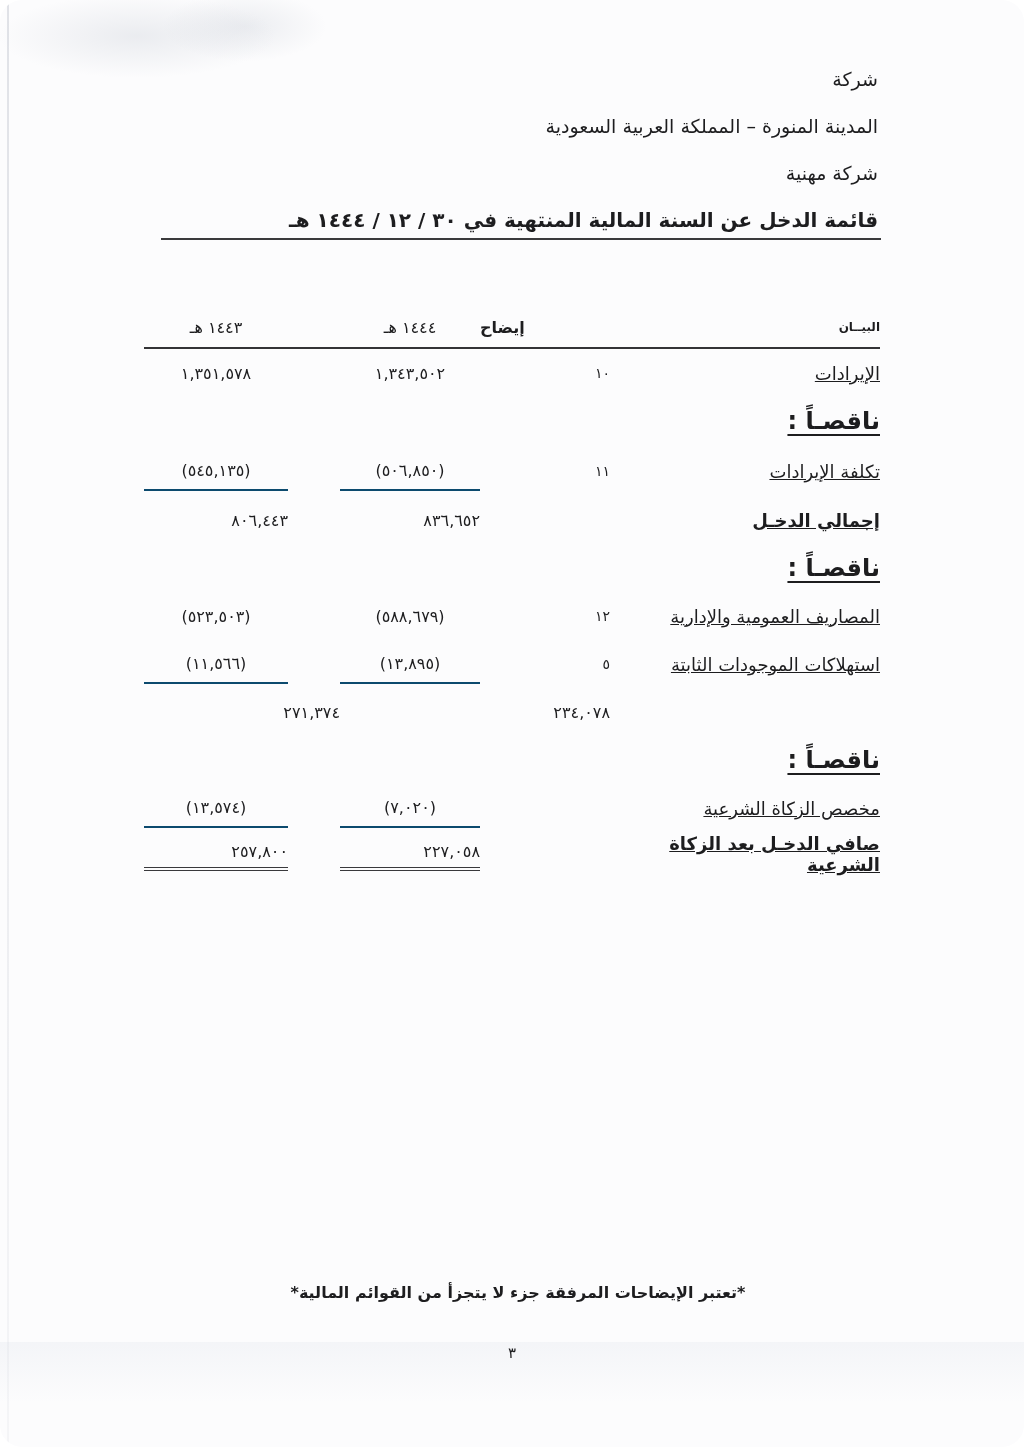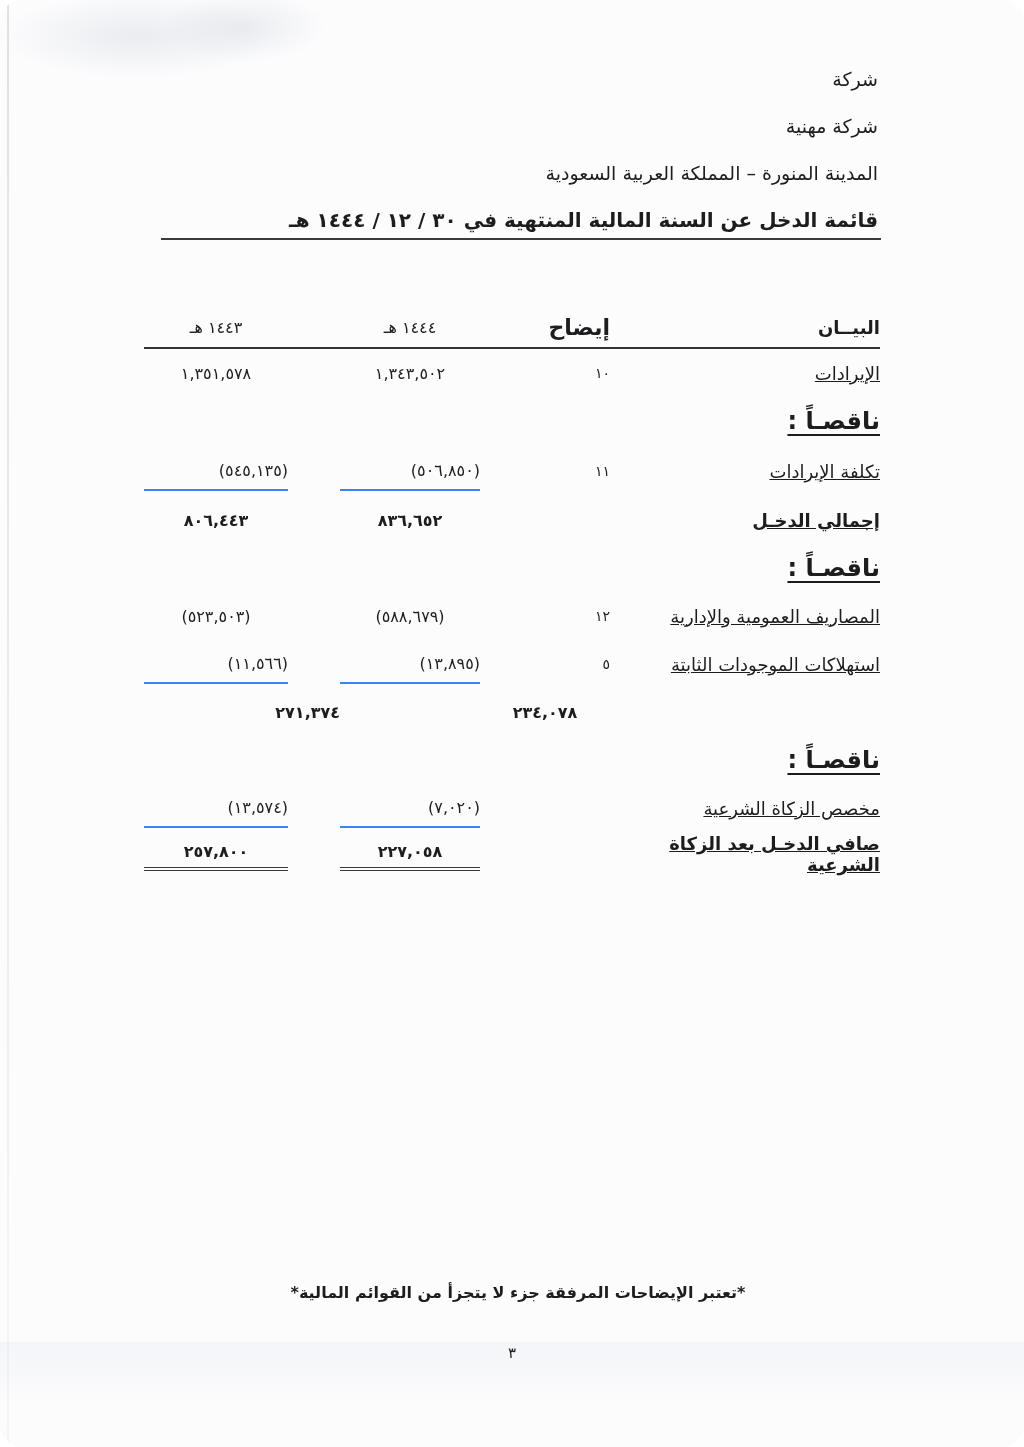--- a/index.html
+++ b/index.html
@@ -85,38 +85,37 @@
   .thead {
     height: 40px;
     border-bottom: 2px solid #333336;
     font-weight: bold;
   }
   .c { min-height: 1px; }
   .label { font-size: 18px; text-align: right; text-decoration: underline; }
   .note  { font-size: 14px; text-align: right; }
   .amt   { font-size: 16px; text-align: center; }
   .yearhead { font-size: 16px; text-align: center; font-weight: normal; }
-  .itemhead { font-size: 18px; font-weight: bold; text-align: right; }
-  .notehead { font-size: 22px; font-weight: bold; text-align: right; }
+  .itemhead { font-size: 12px; font-weight: bold; text-align: right; }
+  .notehead { font-size: 16px; font-weight: bold; text-align: left; }
   .section-label {
     font-size: 24px;
     font-weight: bold;
     text-decoration: underline;
     text-decoration-thickness: 2px;
     text-underline-offset: 5px;
   }
   .total .label { font-weight: bold; }
-  .total .amt { font-weight: bold; }
+  .total .amt { font-weight: normal; text-align: right; }
   .num { display: inline-block; }
   .amt.ruled .num {
     display: block;
-    border-bottom: 2px solid #3b82f6;
+    border-bottom: 2px solid #0c4a6e;
     padding-bottom: 9px;
     margin-top: 9px;
-    text-align: right;
   }
   .amt.dbl .num {
     display: block;
     border-bottom: 4px double #39393c;
     padding-bottom: 6px;
     margin-top: 5px;
   }
   .rh46 { height: 46px; }
   .rh48 { height: 48px; }
   .rh50 { height: 50px; }
@@ -142,22 +141,22 @@
 <body>
 
 <div class="page">
 
   <div class="scan-noise-topleft"></div>
   <div class="scan-edge-left"></div>
   <div class="scan-bottom-tone"></div>
 
   <div class="letterhead">
     <div class="hdr-line">شركة</div>
+    <div class="hdr-line">المدينة المنورة – المملكة العربية السعودية</div>
     <div class="hdr-line">شركة مهنية</div>
-    <div class="hdr-line">المدينة المنورة – المملكة العربية السعودية</div>
     <div class="doc-title">قائمة الدخل عن السنة المالية المنتهية في ٣٠ / ١٢ / ١٤٤٤ هـ</div>
   </div>
   <div class="title-rule"></div>
 
   <div class="stmt">
 
     <div class="trow thead">
       <div class="c itemhead">البيــان</div>
       <div class="c notehead">إيضاح</div>
       <div class="c yearhead"><span dir="rtl">١٤٤٤ هـ</span></div>

